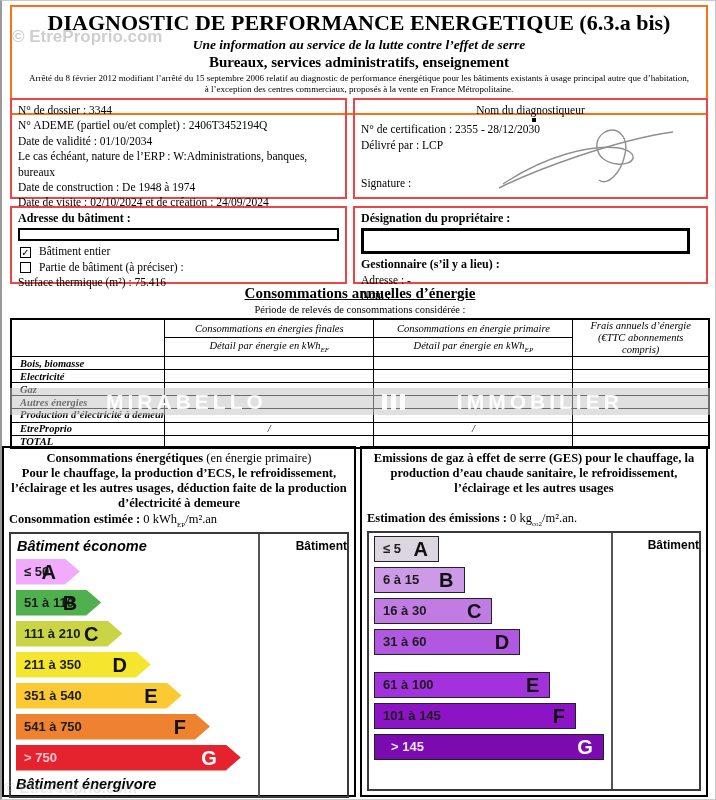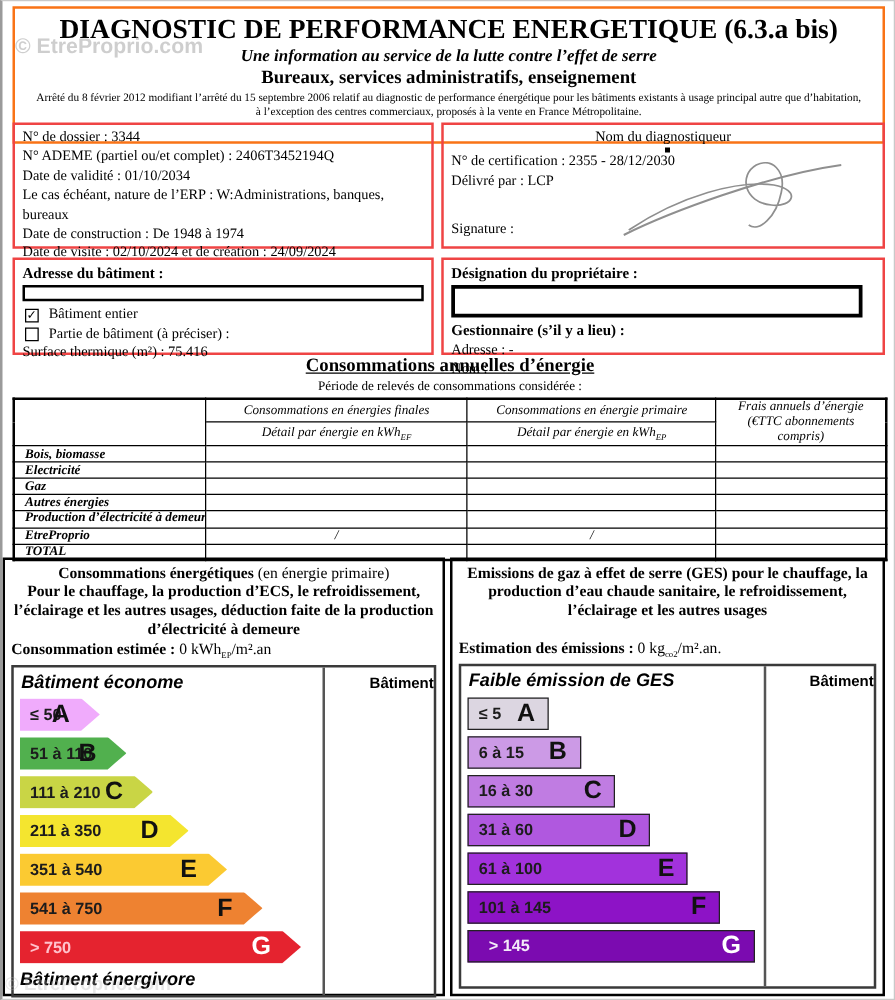--- a/index.html
+++ b/index.html
@@ -214,20 +214,29 @@
     </tr>
     <tr>
       <td class="rowlab">TOTAL</td>
       <td class="val"></td>
       <td class="val"></td>
       <td class="val"></td>
     </tr>
   </tbody>
     </table>
 
+  <div class="wm-band">
+    <span class="w1">MIRABELLO</span>
+    <span class="bars">
+        <i></i>
+        <i></i>
+        <i></i>
+      </span>
+    <span class="w2">IMMOBILIER</span>
+  </div>
 
   <div class="panel panel-left">
     <div class="p-head">
       <span>Consommations énergétiques</span><span class="norm"> (en énergie primaire)</span><br>
       <span>Pour le chauffage, la production d’ECS, le refroidissement, l’éclairage et les autres usages, déduction faite de la production d’électricité à demeure</span>
     </div>
     <div class="p-est">
       <span class="lab">Consommation estimée :</span><span> 0 kWh</span><sub class="sm">EP</sub><span>/m².an</span>
     </div>
     <div class="chart-frame">
@@ -267,38 +276,37 @@
     </div>
   </div>
 
   <div class="panel panel-right">
     <div class="p-head">Emissions de gaz à effet de serre (GES) pour le chauffage, la production d’eau chaude sanitaire, le refroidissement, l’éclairage et les autres usages</div>
     <div class="p-est ges-est">
       <span class="lab">Estimation des émissions :</span><span>  0 kg</span><sub class="sm">co2</sub><span>/m².an.</span>
     </div>
     <div class="chart-frame">
       <div class="chart-left">
-        <div class="chart-title">Faible émission de GES</div>
         <div class="bar ges-bar" style="width: 28%; background: rgb(220, 214, 225);">
             <span class="range">≤ 5</span>
             <span class="letter">A</span>
           </div>
         <div class="bar ges-bar" style="width: 39%; background: rgb(204, 154, 230);">
             <span class="range">6 à 15</span>
             <span class="letter">B</span>
           </div>
         <div class="bar ges-bar" style="width: 51%; background: rgb(192, 124, 226);">
             <span class="range">16 à 30</span>
             <span class="letter">C</span>
           </div>
         <div class="bar ges-bar" style="width: 63%; background: rgb(176, 88, 223);">
             <span class="range">31 à 60</span>
             <span class="letter">D</span>
           </div>
-        <div class="bar ges-bar" style="width: 76%; background: rgb(162, 50, 220);">
+        <div class="bar ges-bar" style="width: 76%; background: rgb(162, 50, 220); margin-top: 12px;">
             <span class="range">61 à 100</span>
             <span class="letter">E</span>
           </div>
         <div class="bar ges-bar" style="width: 87%; background: rgb(141, 19, 198);">
             <span class="range">101 à 145</span>
             <span class="letter">F</span>
           </div>
         <div class="bar ges-bar light-text" style="width: 99%; background: rgb(123, 11, 176);">
             <span class="range">&gt; 145</span>
             <span class="letter">G</span>

